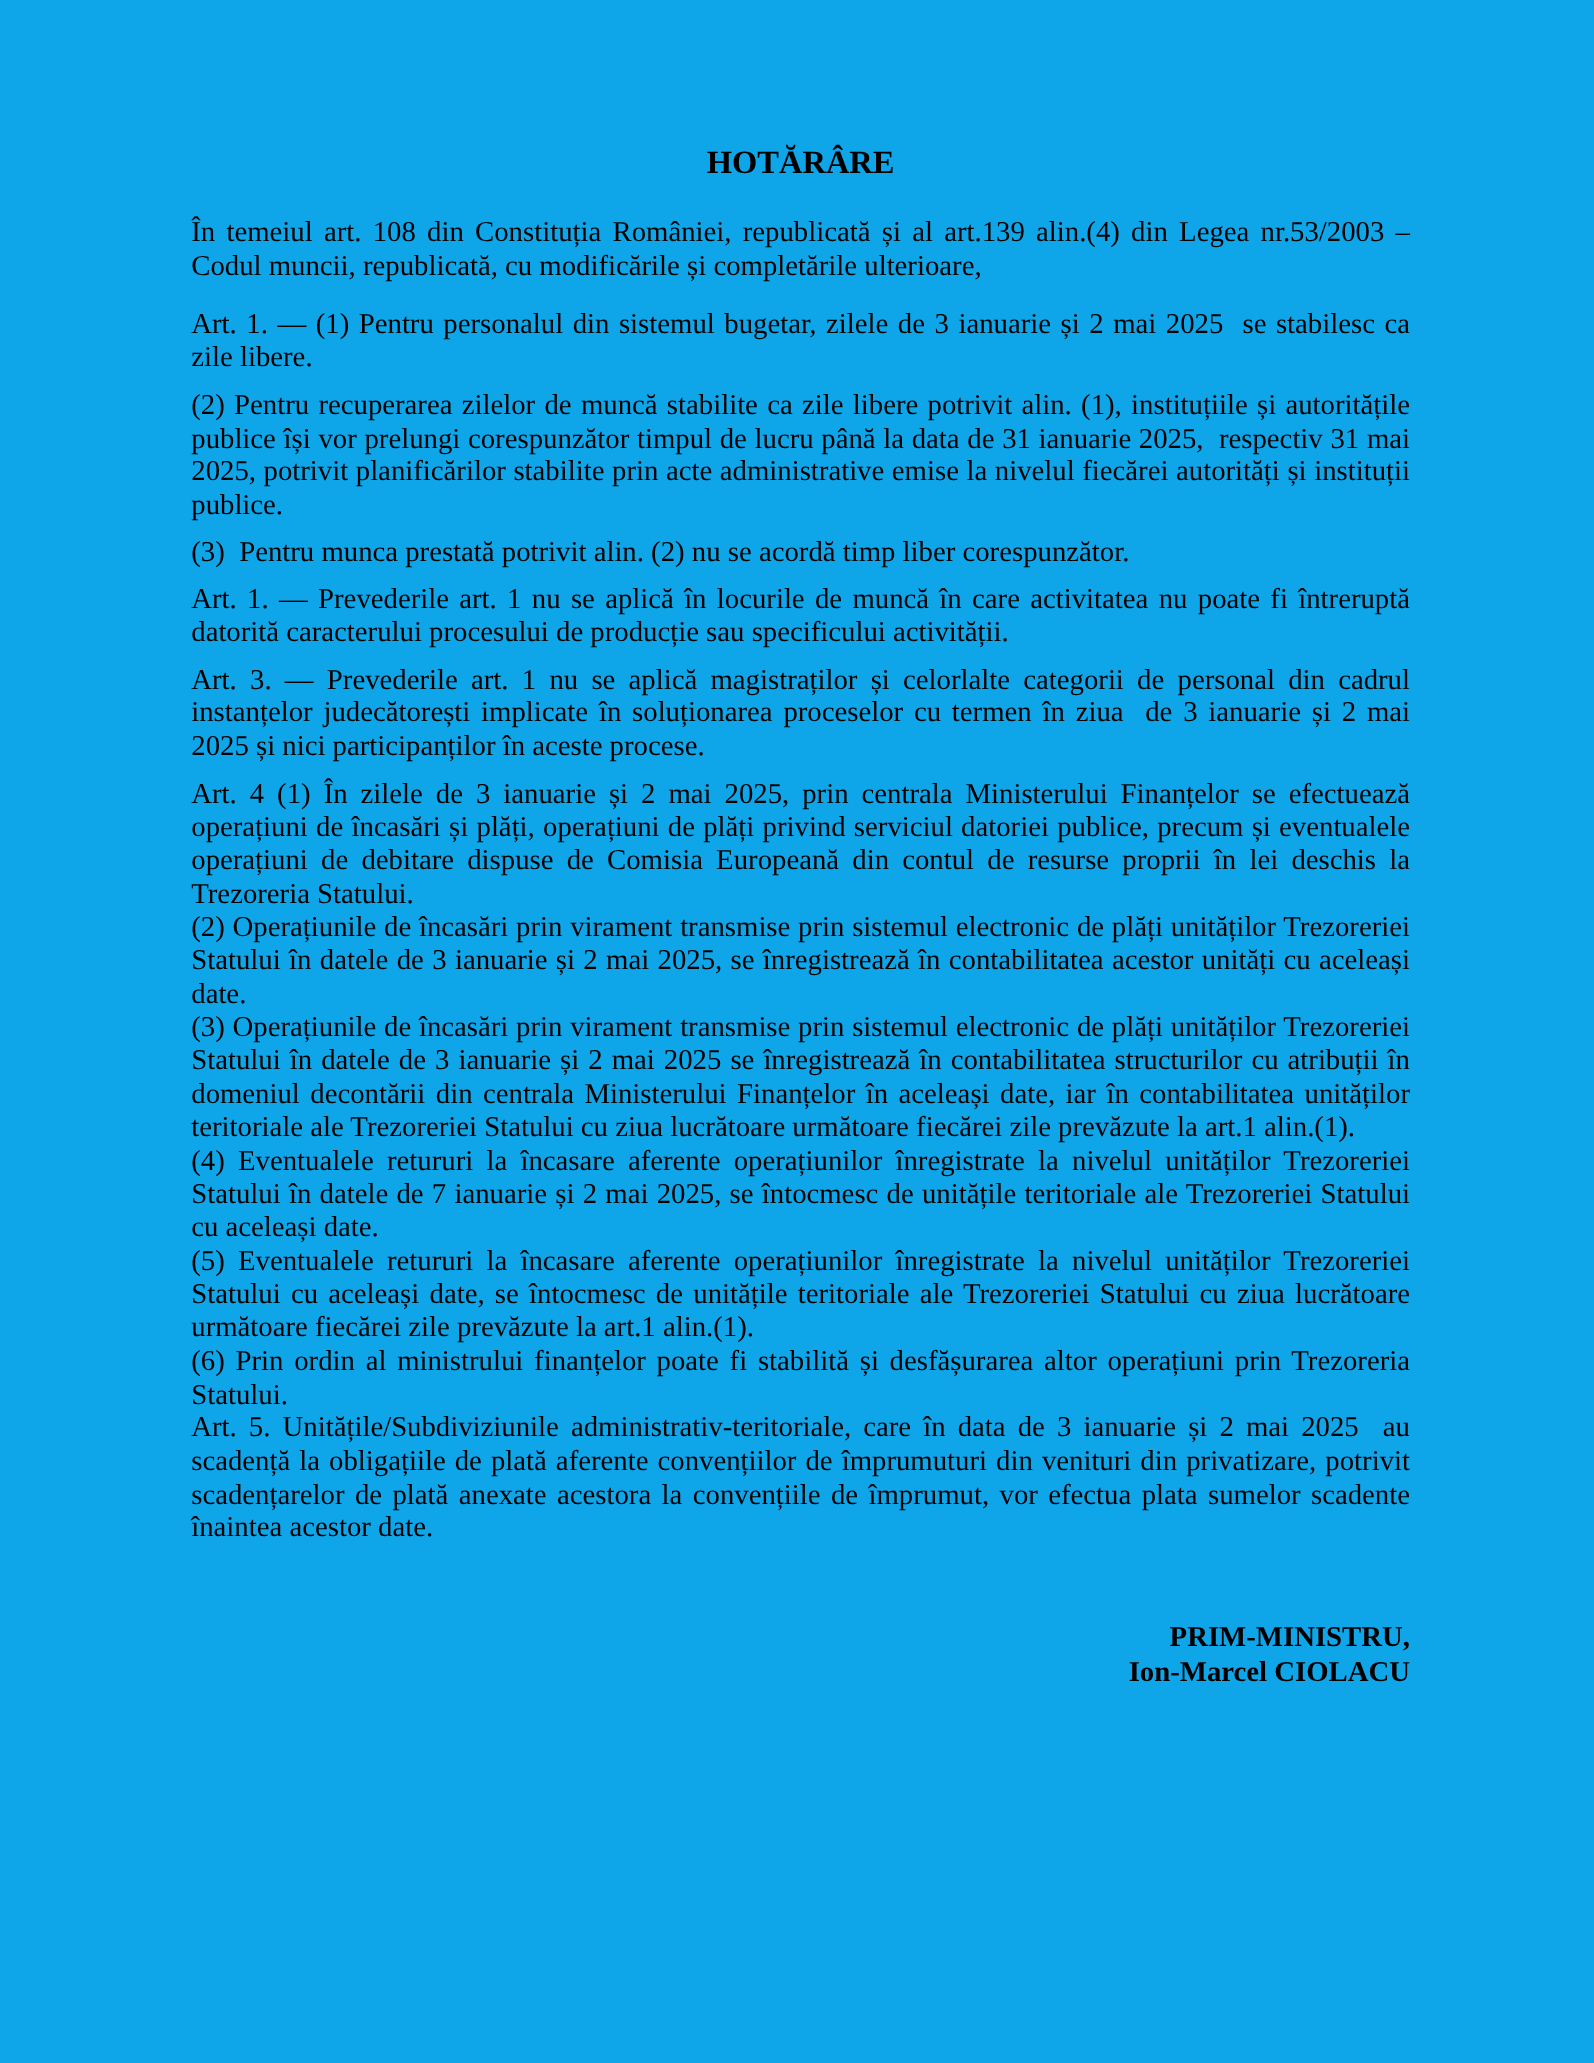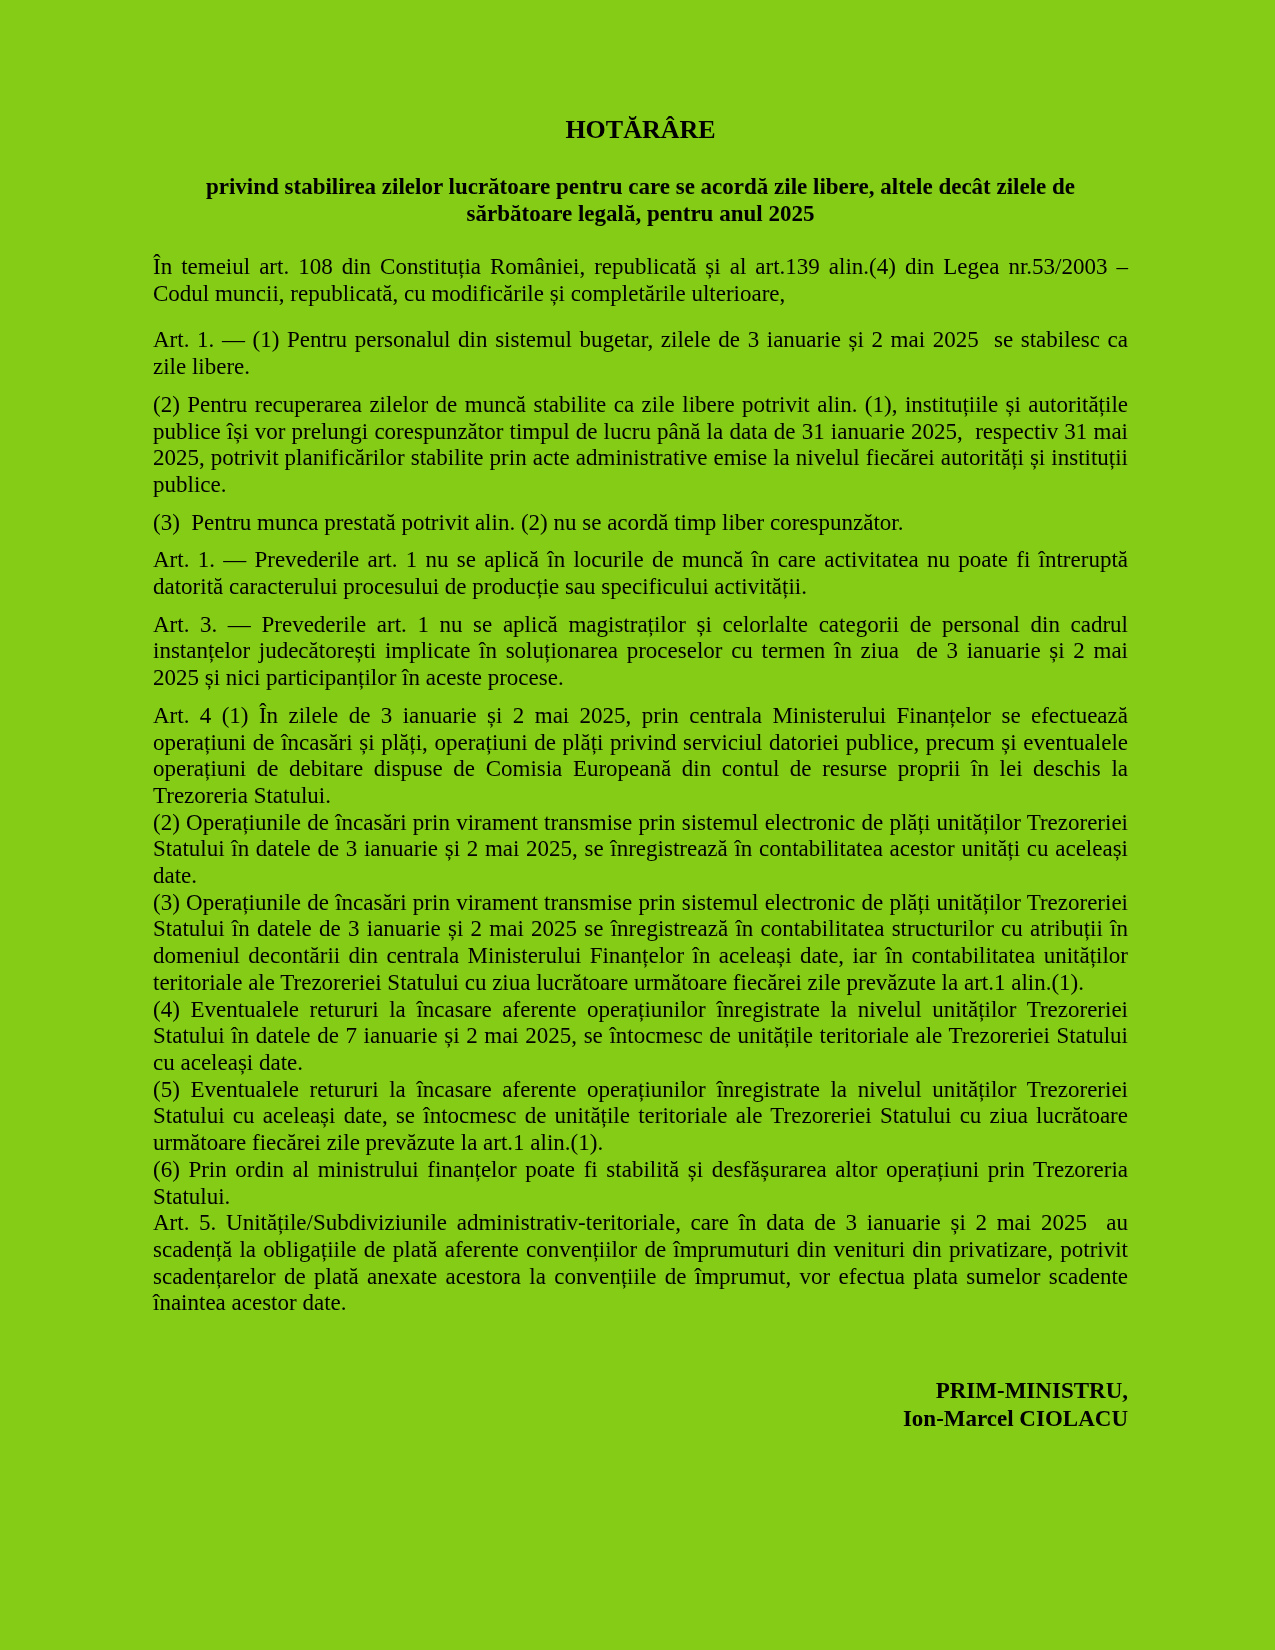--- a/index.html
+++ b/index.html
@@ -12,21 +12,21 @@
     height: 1650px;
     font-family: "Liberation Serif", "DejaVu Serif", serif;
     color: #000000;
     overflow: hidden;
   }
   .page {
     box-sizing: border-box;
     width: 1275px;
     height: 1650px;
     padding: 116px 147px 0 153px;
-    background: #84cc16;
+    background: #0ea5e9;
     overflow: hidden;
   }
   .doc-title {
     font-size: 26px;
     font-weight: bold;
     text-align: center;
     line-height: 27px;
     margin: 0 0 30px 0;
   }
   .doc-subtitle {
@@ -58,21 +58,20 @@
   }
   b, strong { font-weight: bold; }
 </style>
 </head>
 <body>
 
 <div class="page">
 
   <h1 class="doc-title">HOTĂRÂRE</h1>
 
-  <h2 class="doc-subtitle">privind stabilirea zilelor lucrătoare pentru care se acordă zile libere, altele decât zilele de sărbătoare legală, pentru anul 2025</h2>
 
   <p class="body-par intro">În temeiul art. 108 din Constituția României, republicată și al art.139 alin.(4) din Legea nr.53/2003 – Codul muncii, republicată, cu modificările și completările ulterioare,</p>
 
 
   <p class="body-par spaced">Art. 1. — (1) Pentru personalul din sistemul bugetar, zilele de 3 ianuarie și 2 mai 2025&nbsp; se stabilesc ca zile libere.</p>
 
   <p class="body-par spaced">(2) Pentru recuperarea zilelor de muncă stabilite ca zile libere potrivit alin. (1), instituțiile și autoritățile publice își vor prelungi corespunzător timpul de lucru până la data de 31 ianuarie 2025,&nbsp; respectiv 31 mai 2025, potrivit planificărilor stabilite prin acte administrative emise la nivelul fiecărei autorități și instituții publice.</p>
 
   <p class="body-par spaced">(3)&nbsp; Pentru munca prestată potrivit alin. (2) nu se acordă timp liber corespunzător.</p>
 

